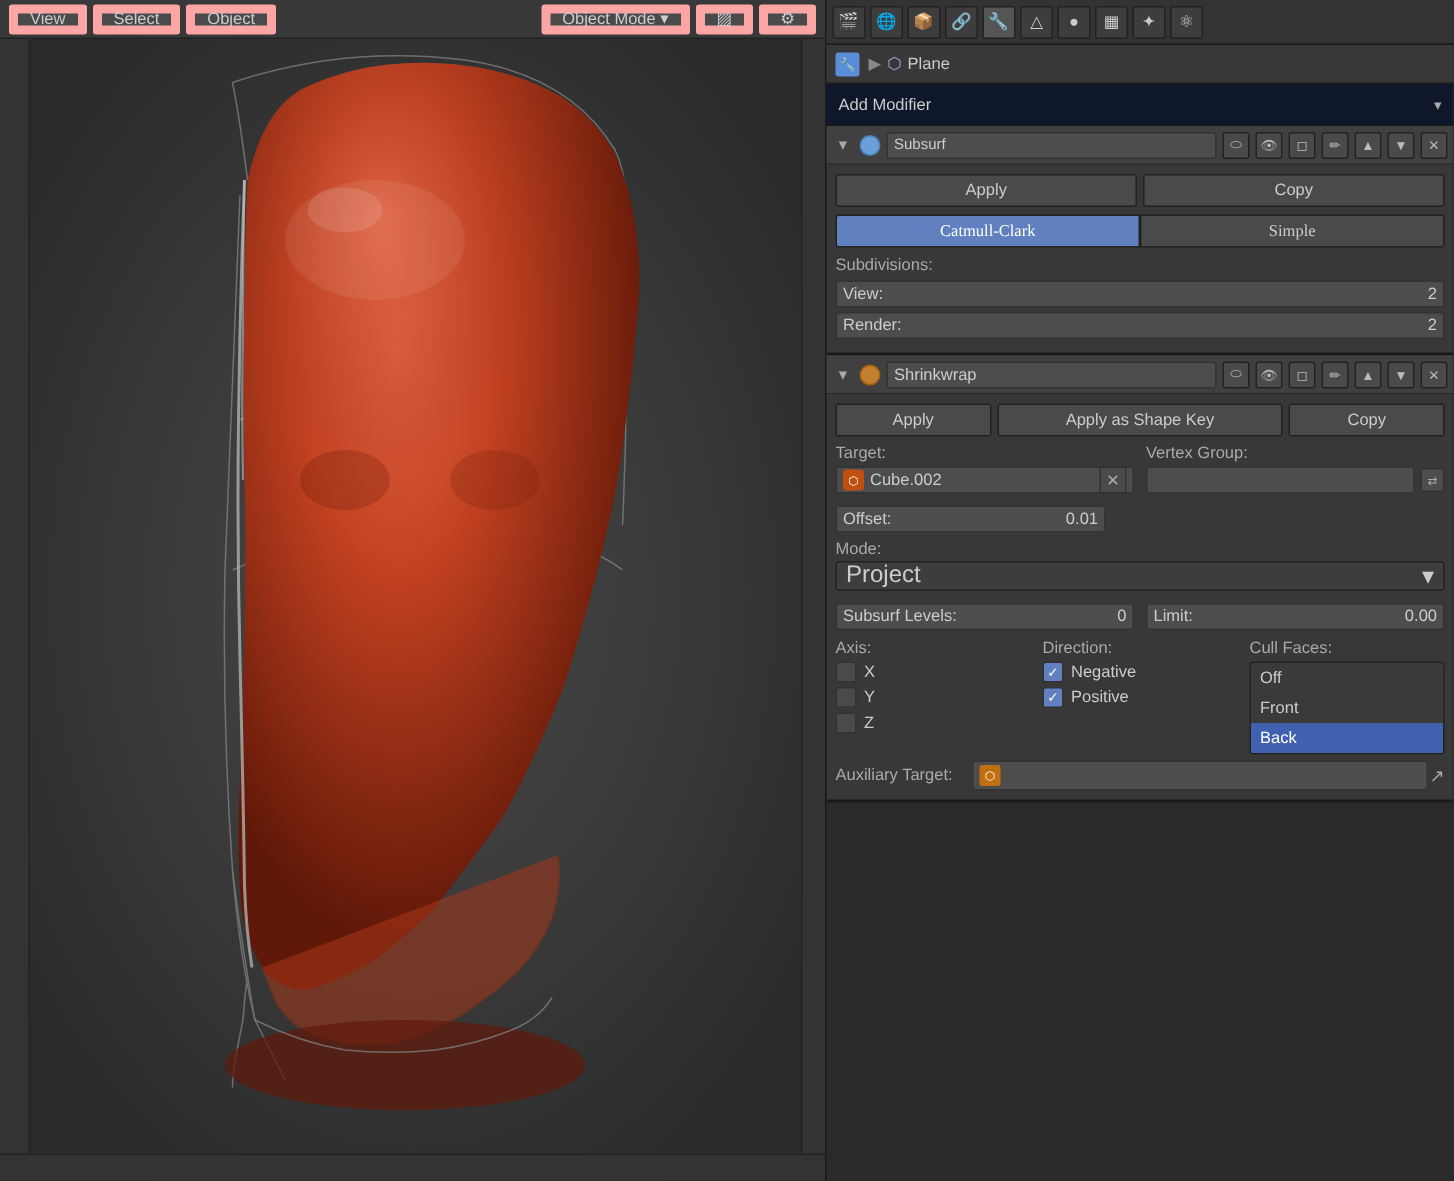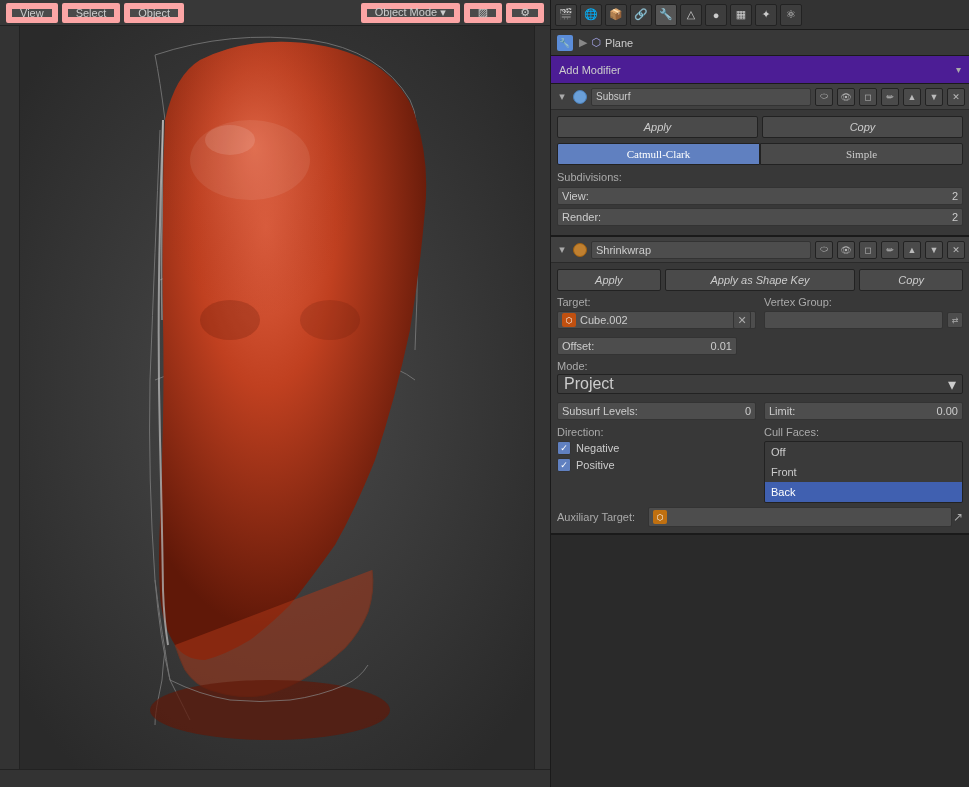--- a/index.html
+++ b/index.html
@@ -85,21 +85,21 @@
       font-size: 11px;
     }
 
     .picon.active {
       background: #555;
     }
 
     
     #add-modifier-btn {
       height: 28px;
-      background: #4c1d95;
+      background: #0f172a;
       border: none;
       border-bottom: 1px solid #1a1a1a;
       display: flex;
       align-items: center;
       padding: 0 8px;
       gap: 6px;
       cursor: pointer;
     }
 
     .add-modifier-label {
@@ -174,21 +174,20 @@
 
     .modifier-body {
       padding: 6px;
     }
 
     
     .btn-row {
       display: flex;
       gap: 4px;
       margin-bottom: 5px;
-      font-style: italic;
     }
 
     .btn {
       flex: 1;
       height: 22px;
       background: #4a4a4a;
       border: 1px solid #222;
       border-radius: 2px;
       color: #ccc;
       font-size: 11px;
@@ -855,20 +854,35 @@
           <div style="flex:1;">
             <div class="levels-field">
               <span>Limit:</span>
               <span>0.00</span>
             </div>
           </div>
         </div>
 
         <div class="axis-dir-section" style="margin-top:6px;">
 
+          <div class="axis-col">
+            <div class="section-label">Axis:</div>
+            <div class="check-row">
+              <div class="check-box"></div>
+              <span class="check-label">X</span>
+            </div>
+            <div class="check-row">
+              <div class="check-box"></div>
+              <span class="check-label">Y</span>
+            </div>
+            <div class="check-row">
+              <div class="check-box"></div>
+              <span class="check-label">Z</span>
+            </div>
+          </div>
 
           <div class="dir-col">
             <div class="section-label">Direction:</div>
             <div class="check-row">
               <div class="check-box checked"></div>
               <span class="check-label">Negative</span>
             </div>
             <div class="check-row">
               <div class="check-box checked"></div>
               <span class="check-label">Positive</span>

